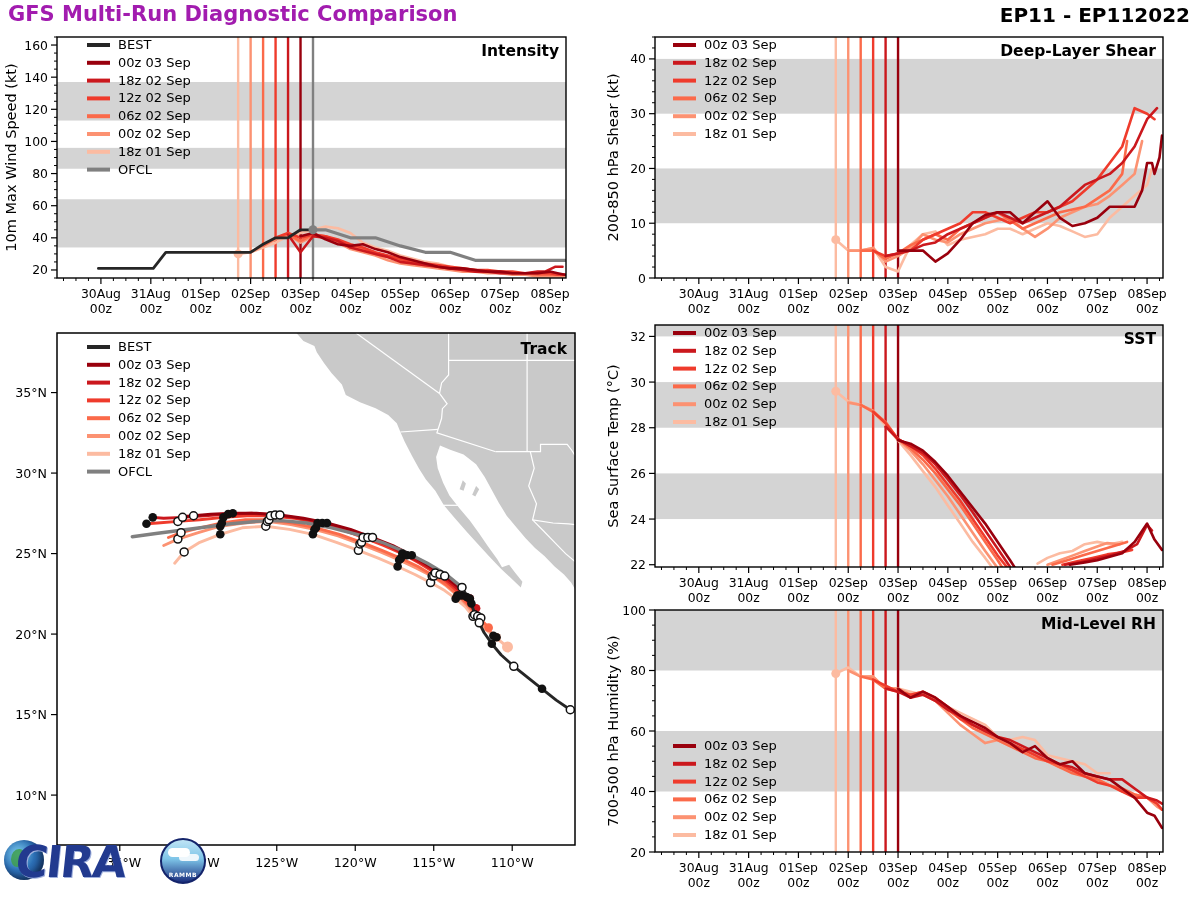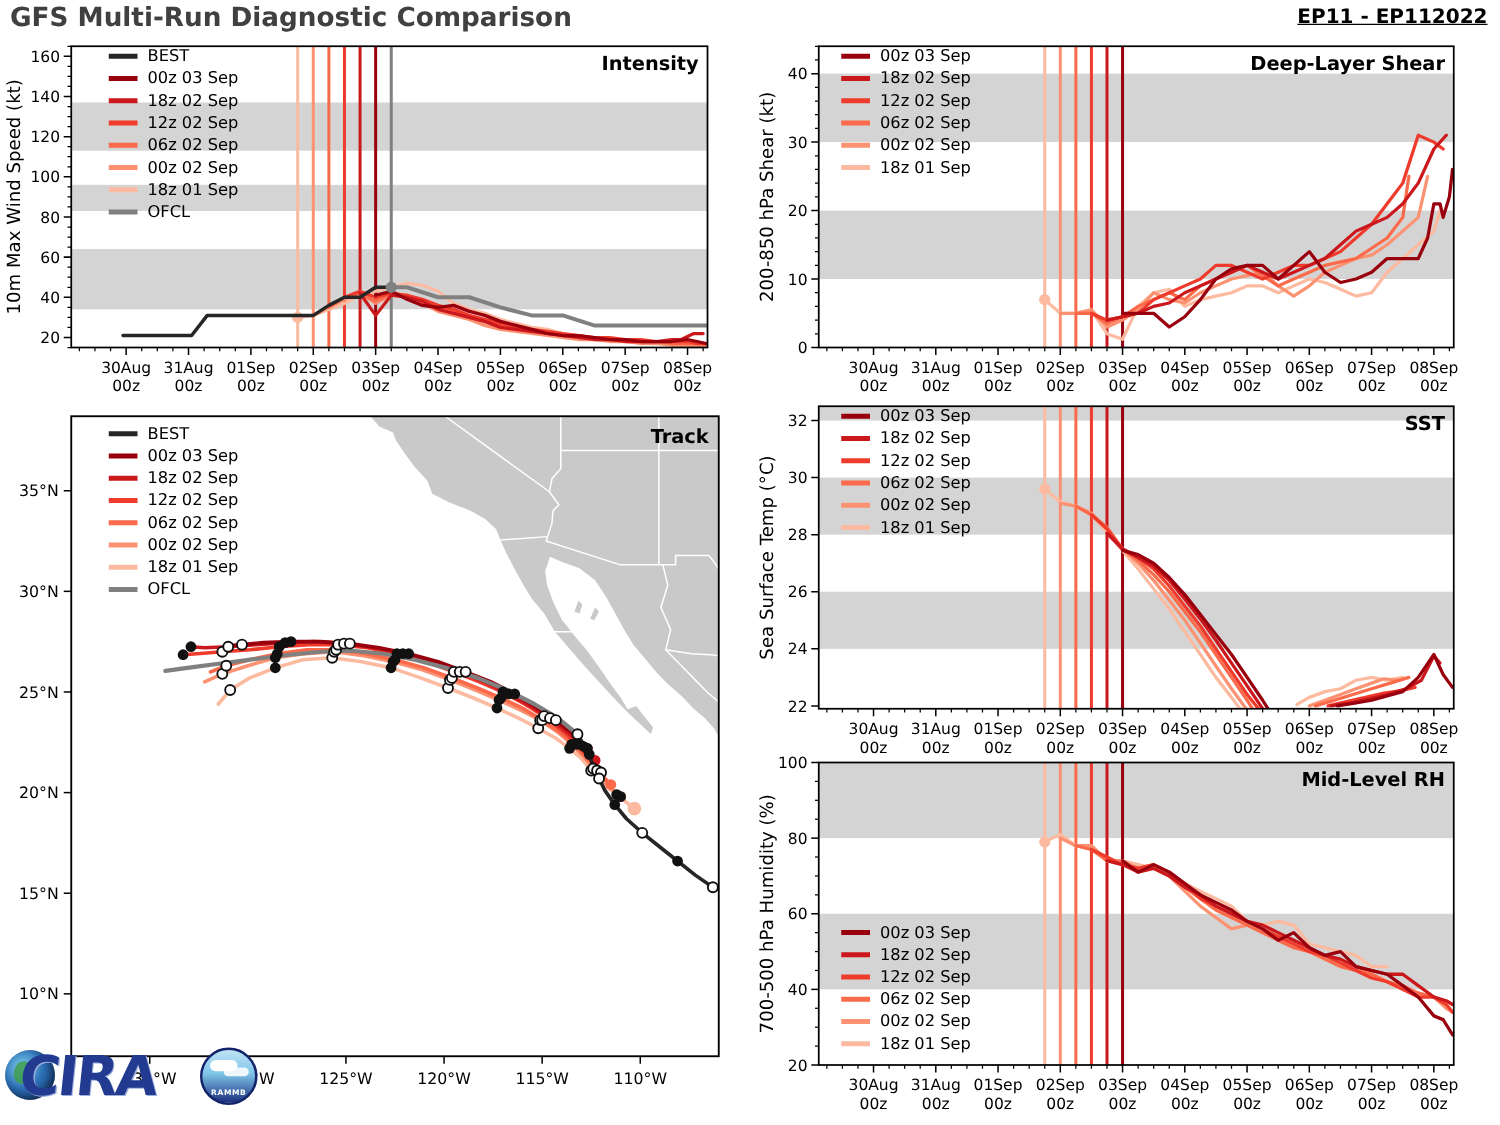--- a/index.html
+++ b/index.html
@@ -1,19 +1,19 @@
 <!DOCTYPE html>
 <html><head>
 <meta charset="utf-8">
 <style>
   html,body{margin:0;padding:0;background:#ffffff;}
   #stage{position:relative;width:1200px;height:900px;background:#ffffff;overflow:hidden;
          font-family:"DejaVu Sans","Liberation Sans",sans-serif;}
-  #hdr-title{position:absolute;left:8px;top:2px;font-size:21px;font-weight:bold;color:#404040;}
-  #hdr-storm{position:absolute;right:10px;top:3px;font-size:16px;font-weight:bold;color:#000;text-decoration:underline;}
+  #hdr-title{position:absolute;left:8px;top:2px;font-size:21px;font-weight:bold;color:#a21caf;}
+  #hdr-storm{position:absolute;right:10px;top:3px;font-size:20px;font-weight:bold;color:#000;}
   .panel-svg{position:absolute;}
   #svg-intensity{left:0;top:25px;}
   #svg-shear{left:600px;top:25px;}
   #svg-sst{left:600px;top:313px;}
   #svg-rh{left:600px;top:598px;}
   #svg-track{left:0;top:325px;}
   
   #logo{position:absolute;left:2px;top:830px;width:200px;height:66px;}
   #logo .globe{position:absolute;left:2px;top:10px;width:40px;height:40px;border-radius:50%;
     background:radial-gradient(circle at 35% 35%, #7fd0f0 0%, #2c6fb5 45%, #12306e 100%);

